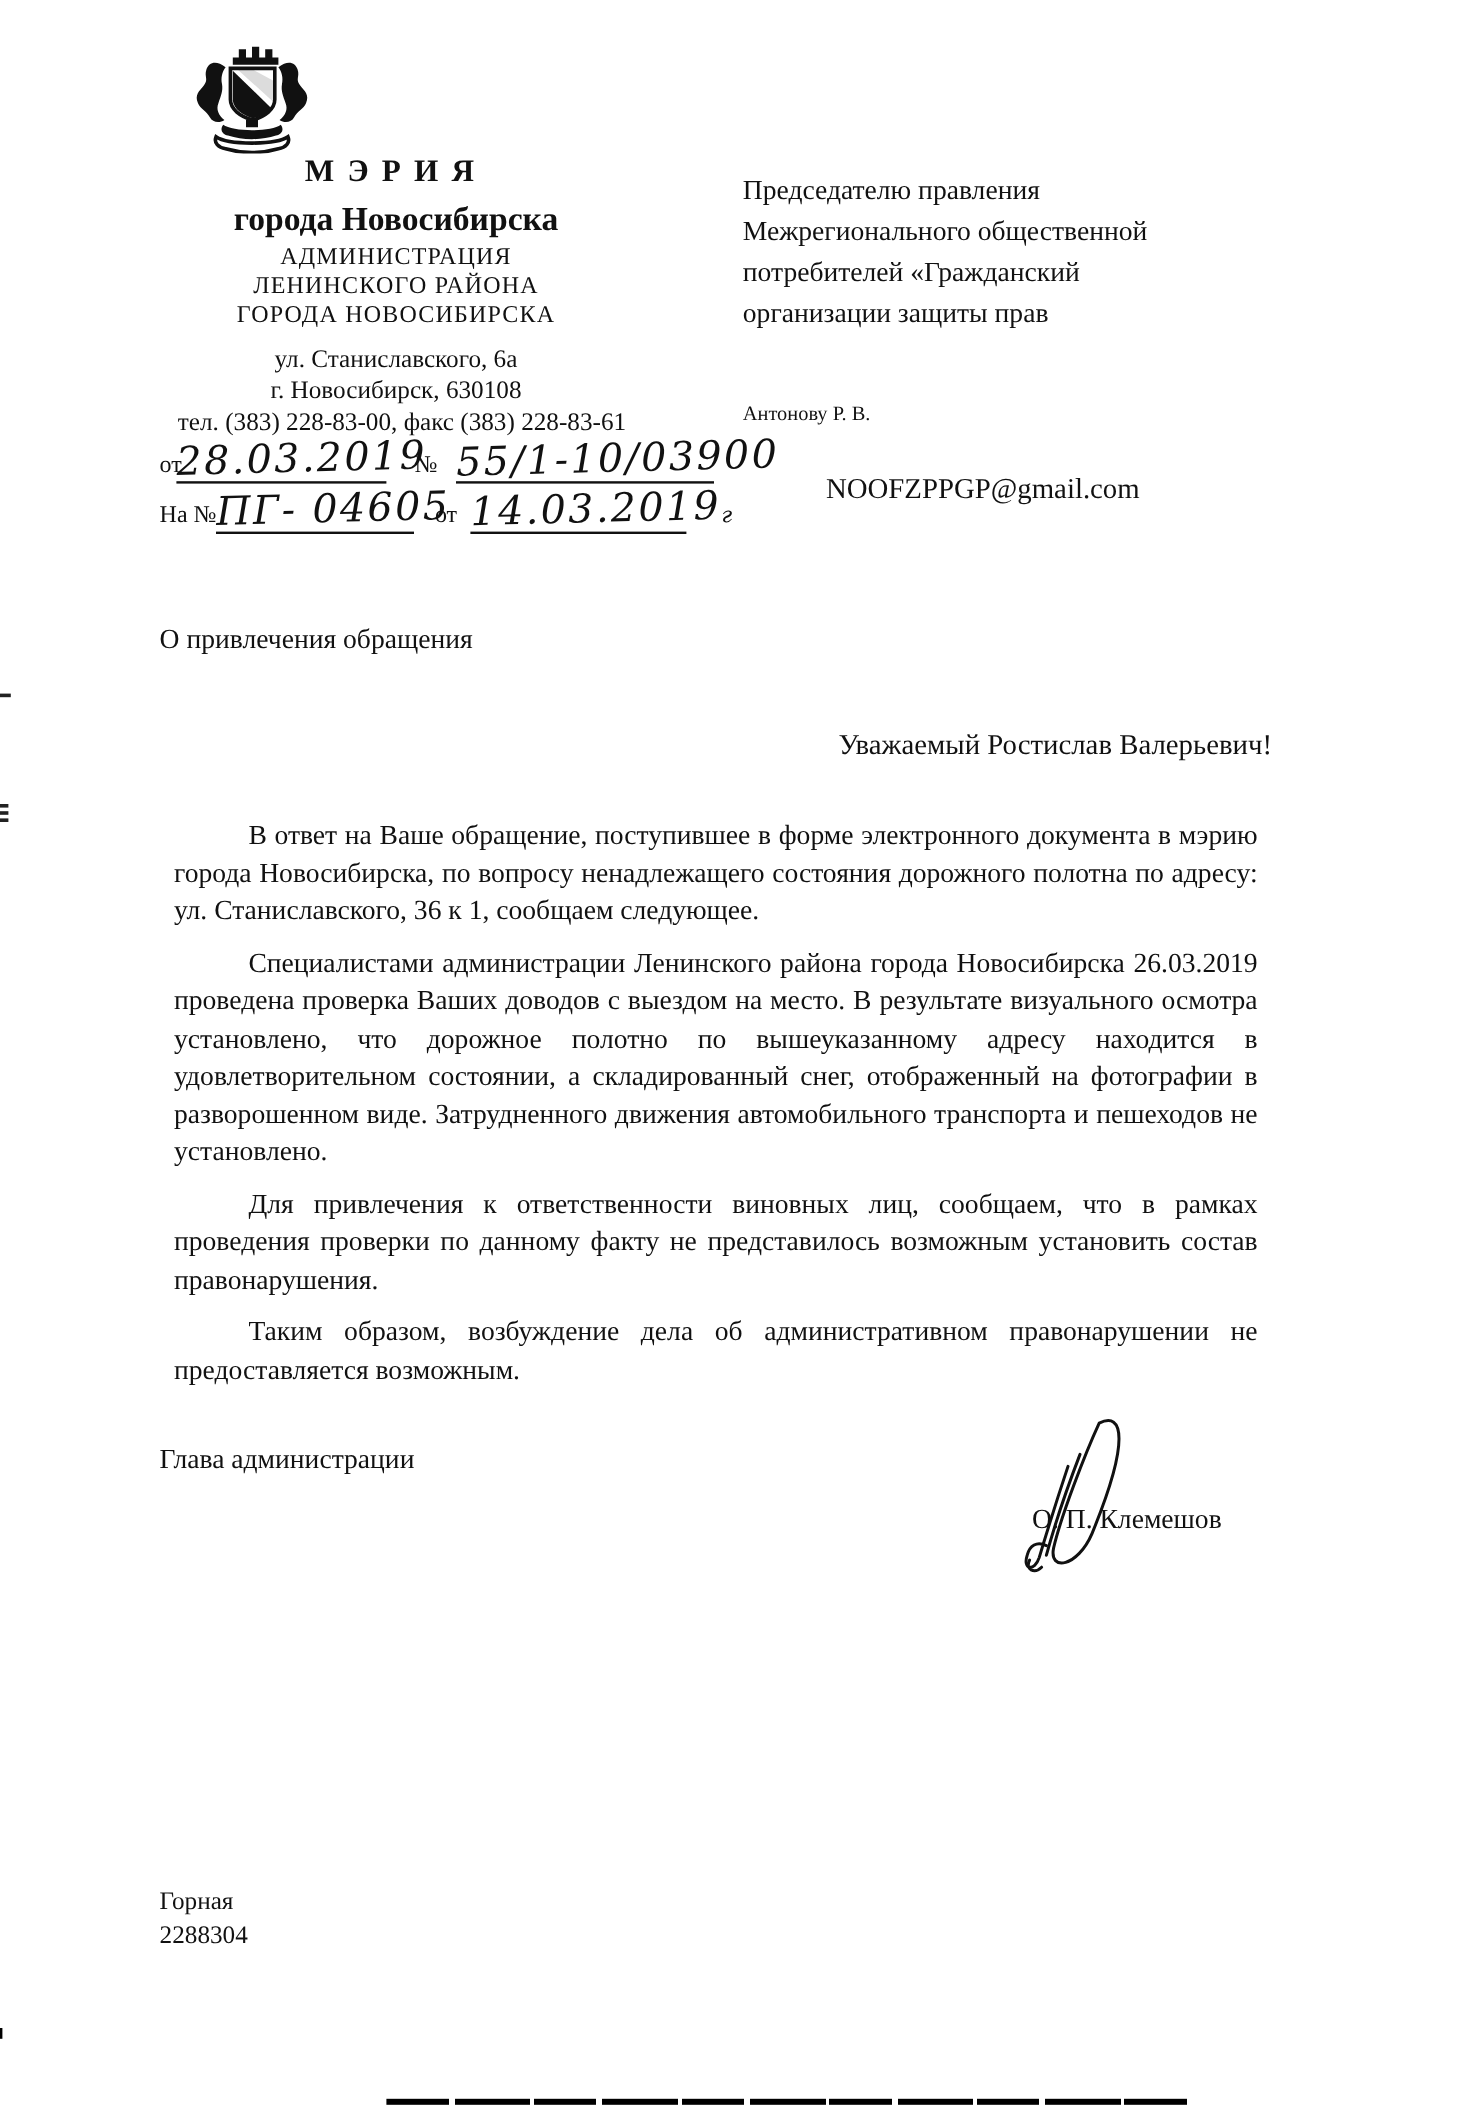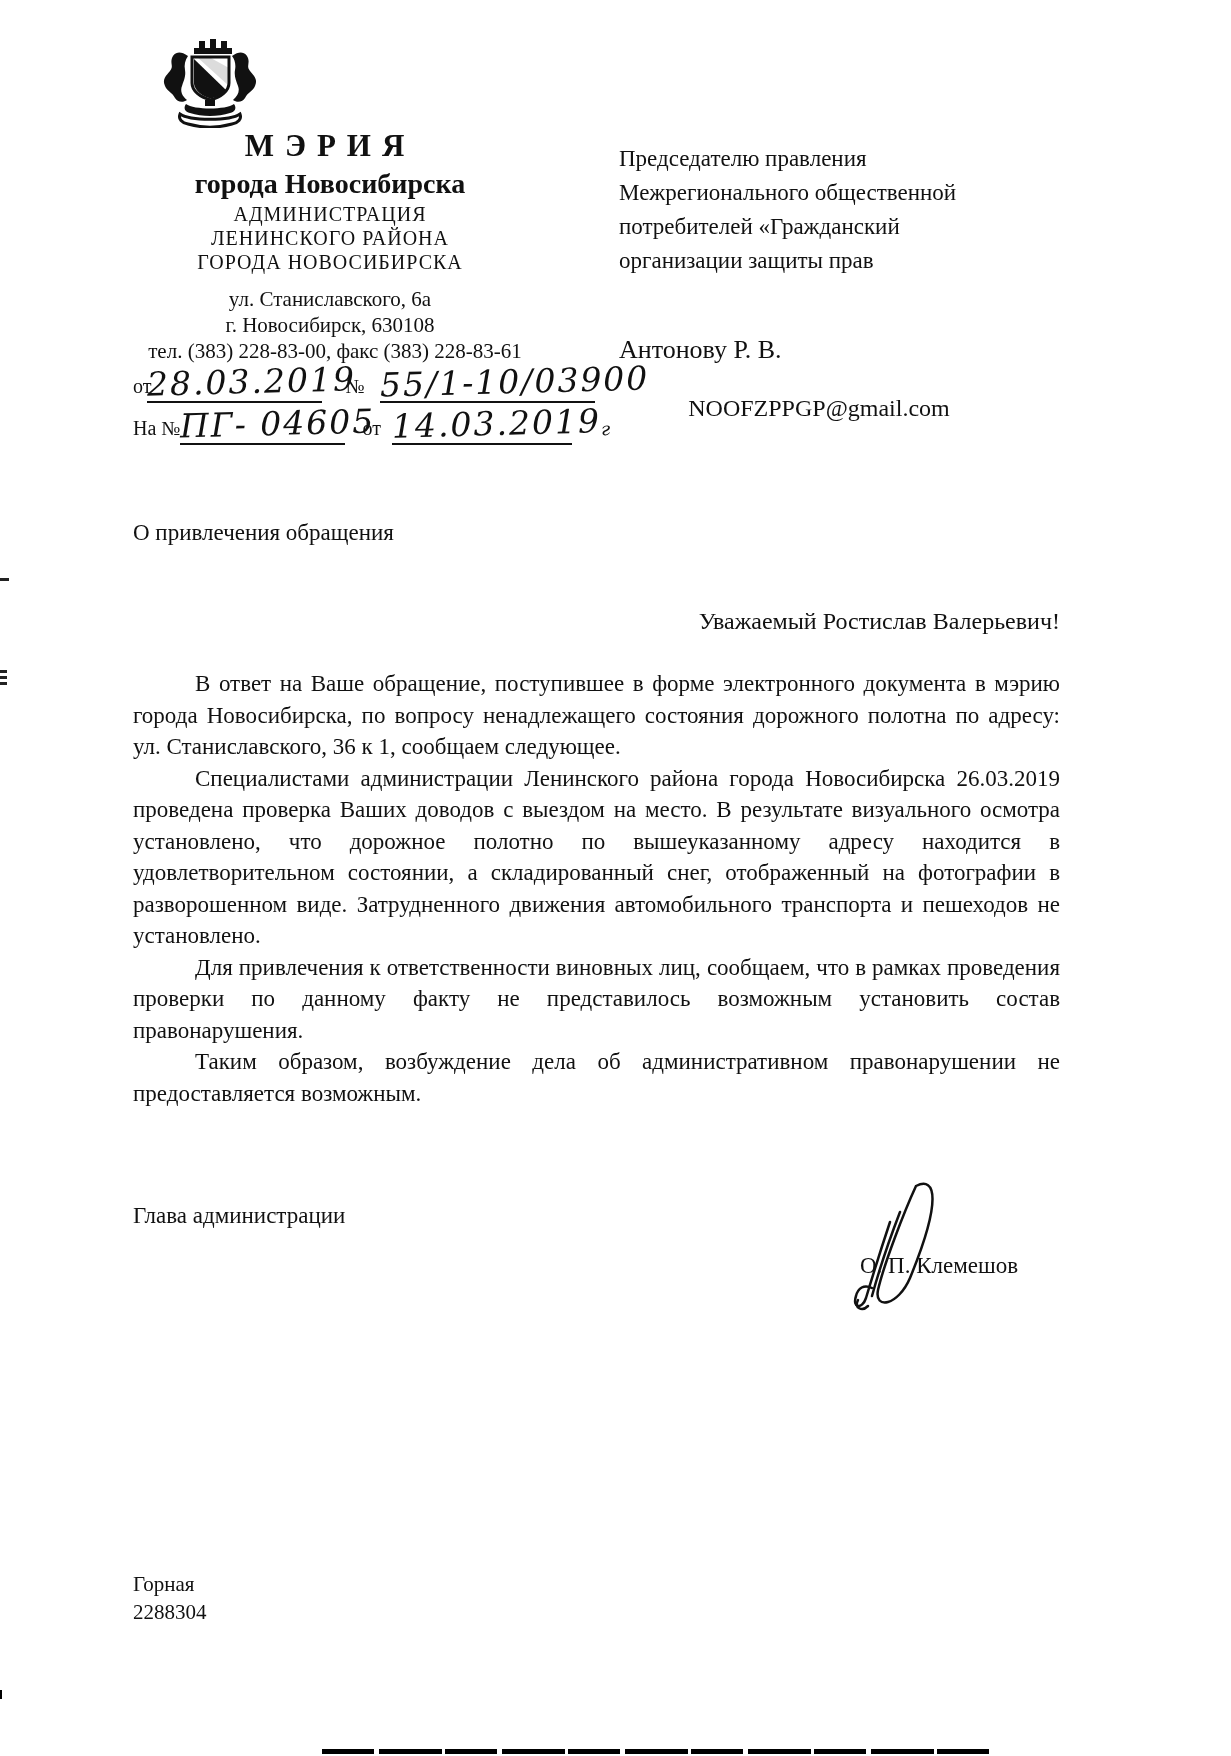--- a/index.html
+++ b/index.html
@@ -8,21 +8,21 @@
     width:1231px;height:1756px;
     margin:0 auto;
     background:#ffffff;
     font-family:"Liberation Serif", serif;
     color:#111;
     overflow:hidden;
   }
   
   .lh-col{position:absolute;left:120px;top:0;width:420px;text-align:center;}
   .emblem{position:absolute;left:150px;top:36px;width:120px;height:92px;}
-  .org-title1{position:absolute;left:0;top:128px;width:100%;font-size:31px;font-weight:bold;letter-spacing:11px;}
+  .org-title1{position:absolute;left:0;top:128px;width:100%;font-size:26px;font-weight:bold;letter-spacing:11px;}
   .org-title2{position:absolute;left:0;top:168px;width:100%;font-size:28px;font-weight:bold;}
   .org-sub1{position:absolute;left:0;top:203px;width:100%;font-size:20px;letter-spacing:1px;}
   .org-sub2{position:absolute;left:0;top:227px;width:100%;font-size:20px;letter-spacing:1px;}
   .org-sub3{position:absolute;left:0;top:251px;width:100%;font-size:20px;letter-spacing:1px;}
   .addr1{position:absolute;left:0;top:287px;width:100%;font-size:21px;}
   .addr2{position:absolute;left:0;top:313px;width:100%;font-size:21px;}
   .addr3{position:absolute;left:-15px;top:339px;width:460px;font-size:21px;}
   
   .ref-line1{position:absolute;left:133px;top:362px;width:470px;font-size:20px;white-space:nowrap;}
   .ref-line2{position:absolute;left:133px;top:404px;width:470px;font-size:20px;white-space:nowrap;}
@@ -35,27 +35,27 @@
     transform:rotate(-1.5deg);
   }
   .uline{border-bottom:2px solid #111;display:inline-block;text-align:center;}
   .u1{width:175px;margin-left:-4px;}
   .u2{width:215px;}
   .u3{width:165px;}
   .u4{width:180px;}
   .hw-suffix{font-size:18px;font-family:"DejaVu Serif",serif;font-style:italic;}
   
   .recipient{position:absolute;left:619px;top:142px;width:440px;font-size:23px;line-height:34px;}
-  .recipient-name{position:absolute;left:619px;top:335px;width:400px;font-size:26px;}
+  .recipient-name{position:absolute;left:619px;top:335px;width:400px;font-size:17px;}
   .recipient-email{position:absolute;left:619px;top:395px;width:400px;font-size:24px;text-align:center;}
   
   .subject{position:absolute;left:133px;top:520px;font-size:23px;}
   .salutation{position:absolute;left:133px;top:608px;width:927px;text-align:right;font-size:24px;}
   .body-text{position:absolute;left:133px;top:668px;width:927px;font-size:23px;line-height:31.5px;text-align:justify;}
-  .body-text p{margin:0;text-indent:62px;}
+  .body-text p{margin:12px;text-indent:62px;}
   
   .sig-title{position:absolute;left:133px;top:1203px;font-size:23px;}
   .sig-name{position:absolute;left:860px;top:1253px;width:200px;font-size:23px;text-align:left;}
   .sig-mark{position:absolute;left:838px;top:1178px;width:120px;height:140px;}
   
   .footer-exec{position:absolute;left:133px;top:1572px;font-size:21px;}
   .footer-phone{position:absolute;left:133px;top:1600px;font-size:21px;}
   
   .scan-bar{
     position:absolute;left:322px;top:1749px;width:668px;height:5px;

